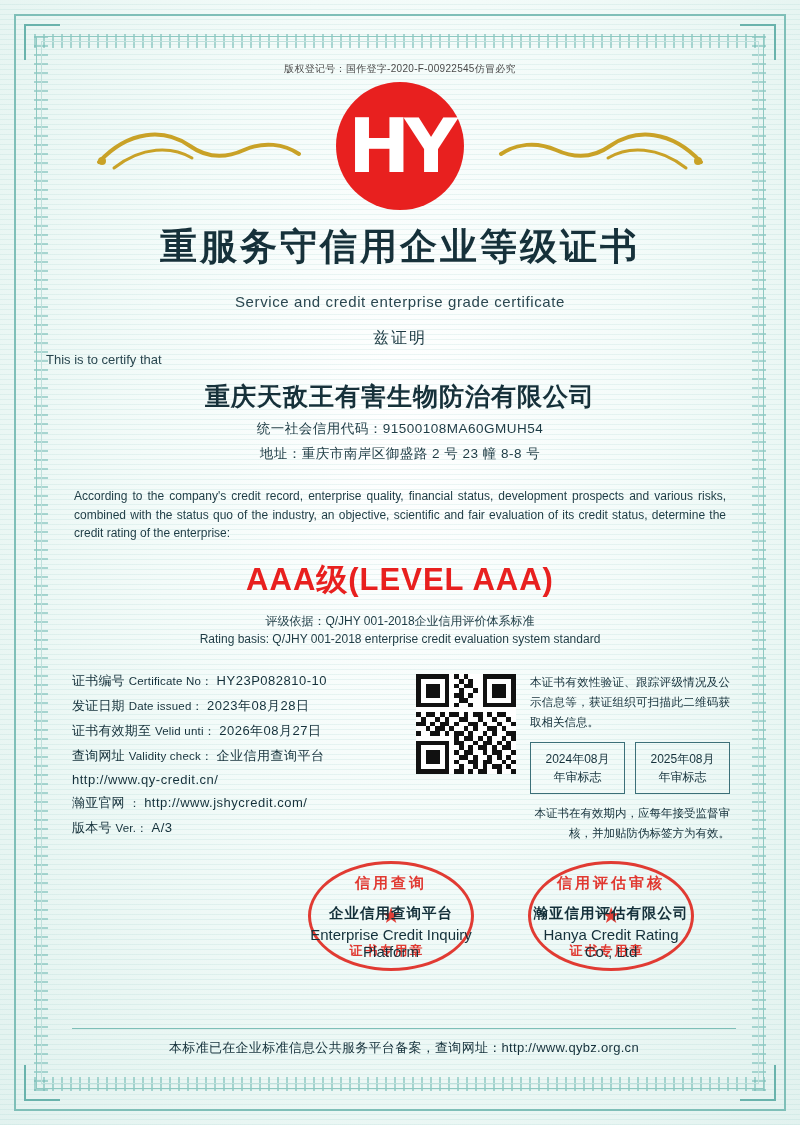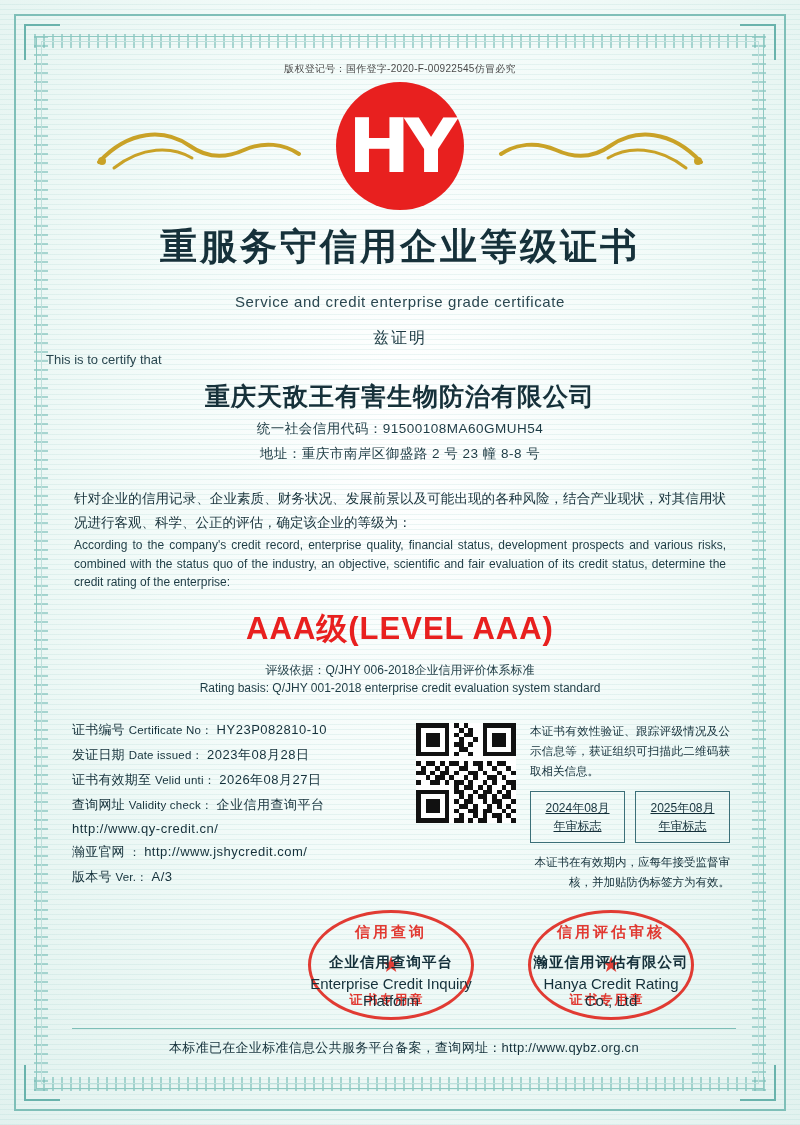--- a/index.html
+++ b/index.html
@@ -164,21 +164,21 @@
   }
   .info-right{flex:1;}
   .qr-note{
     font-size:11.5px;color:#14303a;line-height:1.75;text-align:justify;
   }
   .stamp-boxes{
     display:flex;gap:10px;margin-top:10px;
   }
   .stamp-box{
     flex:1;border:1px solid #3c6f78;padding:7px 6px;text-align:center;
-    font-size:12px;color:#14303a;line-height:1.5;text-decoration:underline;
+    font-size:12px;color:#14303a;line-height:1.5;
   }
   .note-bottom{
     font-size:11.5px;color:#14303a;margin-top:10px;text-align:right;line-height:1.7;
   }
 
   .seals{
     position:relative;
     height:120px;
     margin-top:16px;
   }
@@ -261,27 +261,26 @@
     <div class="title-en">Service and credit enterprise grade certificate</div>
 
     <div class="certify-cn">兹证明</div>
     <div class="certify-en">This is to certify that</div>
 
     <div class="company">重庆天敌王有害生物防治有限公司</div>
     <div class="code">统一社会信用代码：91500108MA60GMUH54</div>
     <div class="addr">地址：重庆市南岸区御盛路 2 号 23 幢 8-8 号</div>
 
     <div class="para">
-      <span>针对企业的信用记录、企业素质、财务状况、发展前景以及可能出现的各种风险，结合产业现状，对其信用状况进行客观、科学、公正的评估，确定该企业的等级为：</span>
       <span class="en">According to the company's credit record, enterprise quality, financial status, development prospects and various risks, combined with the status quo of the industry, an objective, scientific and fair evaluation of its credit status, determine the credit rating of the enterprise:</span>
     </div>
 
     <div class="level">AAA级(LEVEL AAA)</div>
 
-    <div class="basis-cn">评级依据：Q/JHY 006-2018企业信用评价体系标准</div>
+    <div class="basis-cn">评级依据：Q/JHY 001-2018企业信用评价体系标准</div>
     <div class="basis-en">Rating basis: Q/JHY 001-2018 enterprise credit evaluation system standard</div>
 
     <div class="info-area">
 
       <div class="info-left">
         <div class="info-row">
           <span>证书编号</span>
           <span class="lbl-en">Certificate No：</span>
           <span class="val">HY23P082810-10</span>
         </div>

